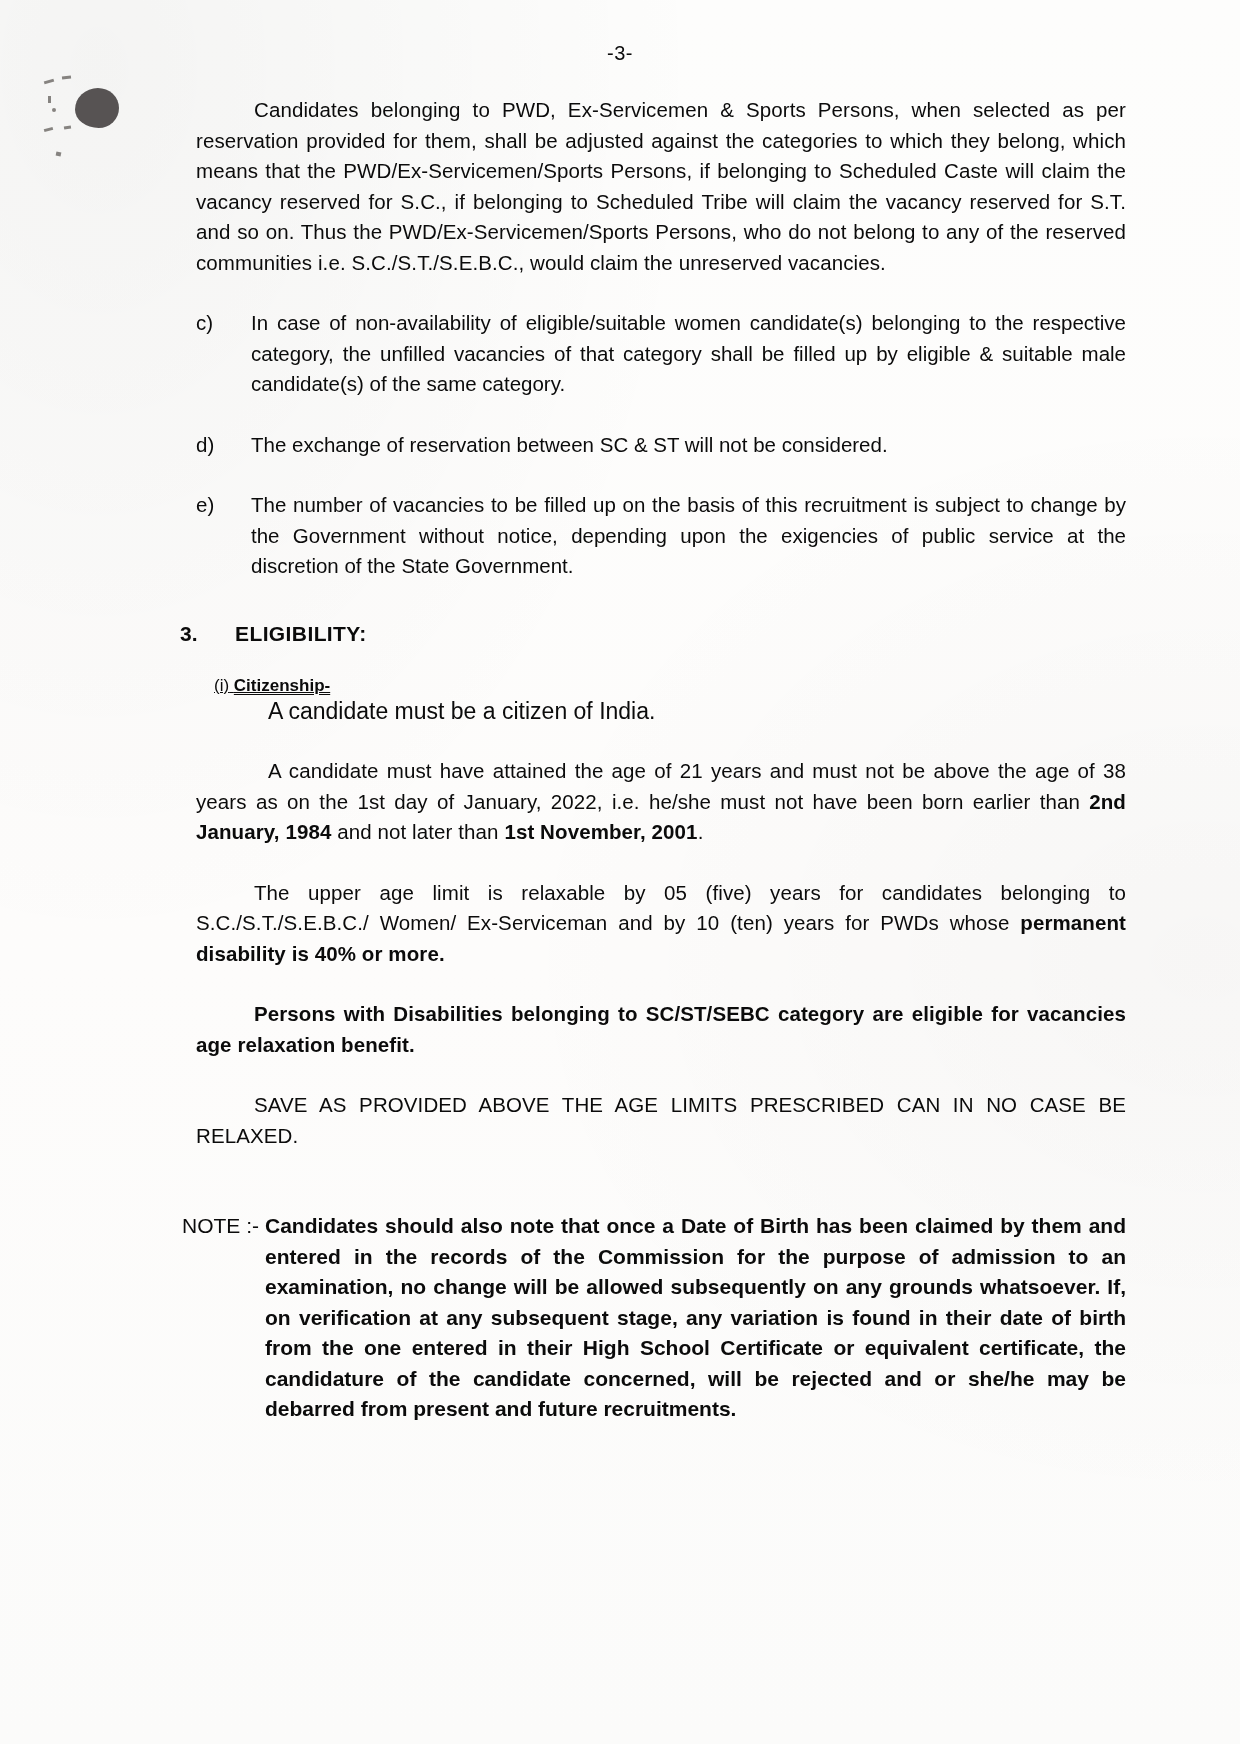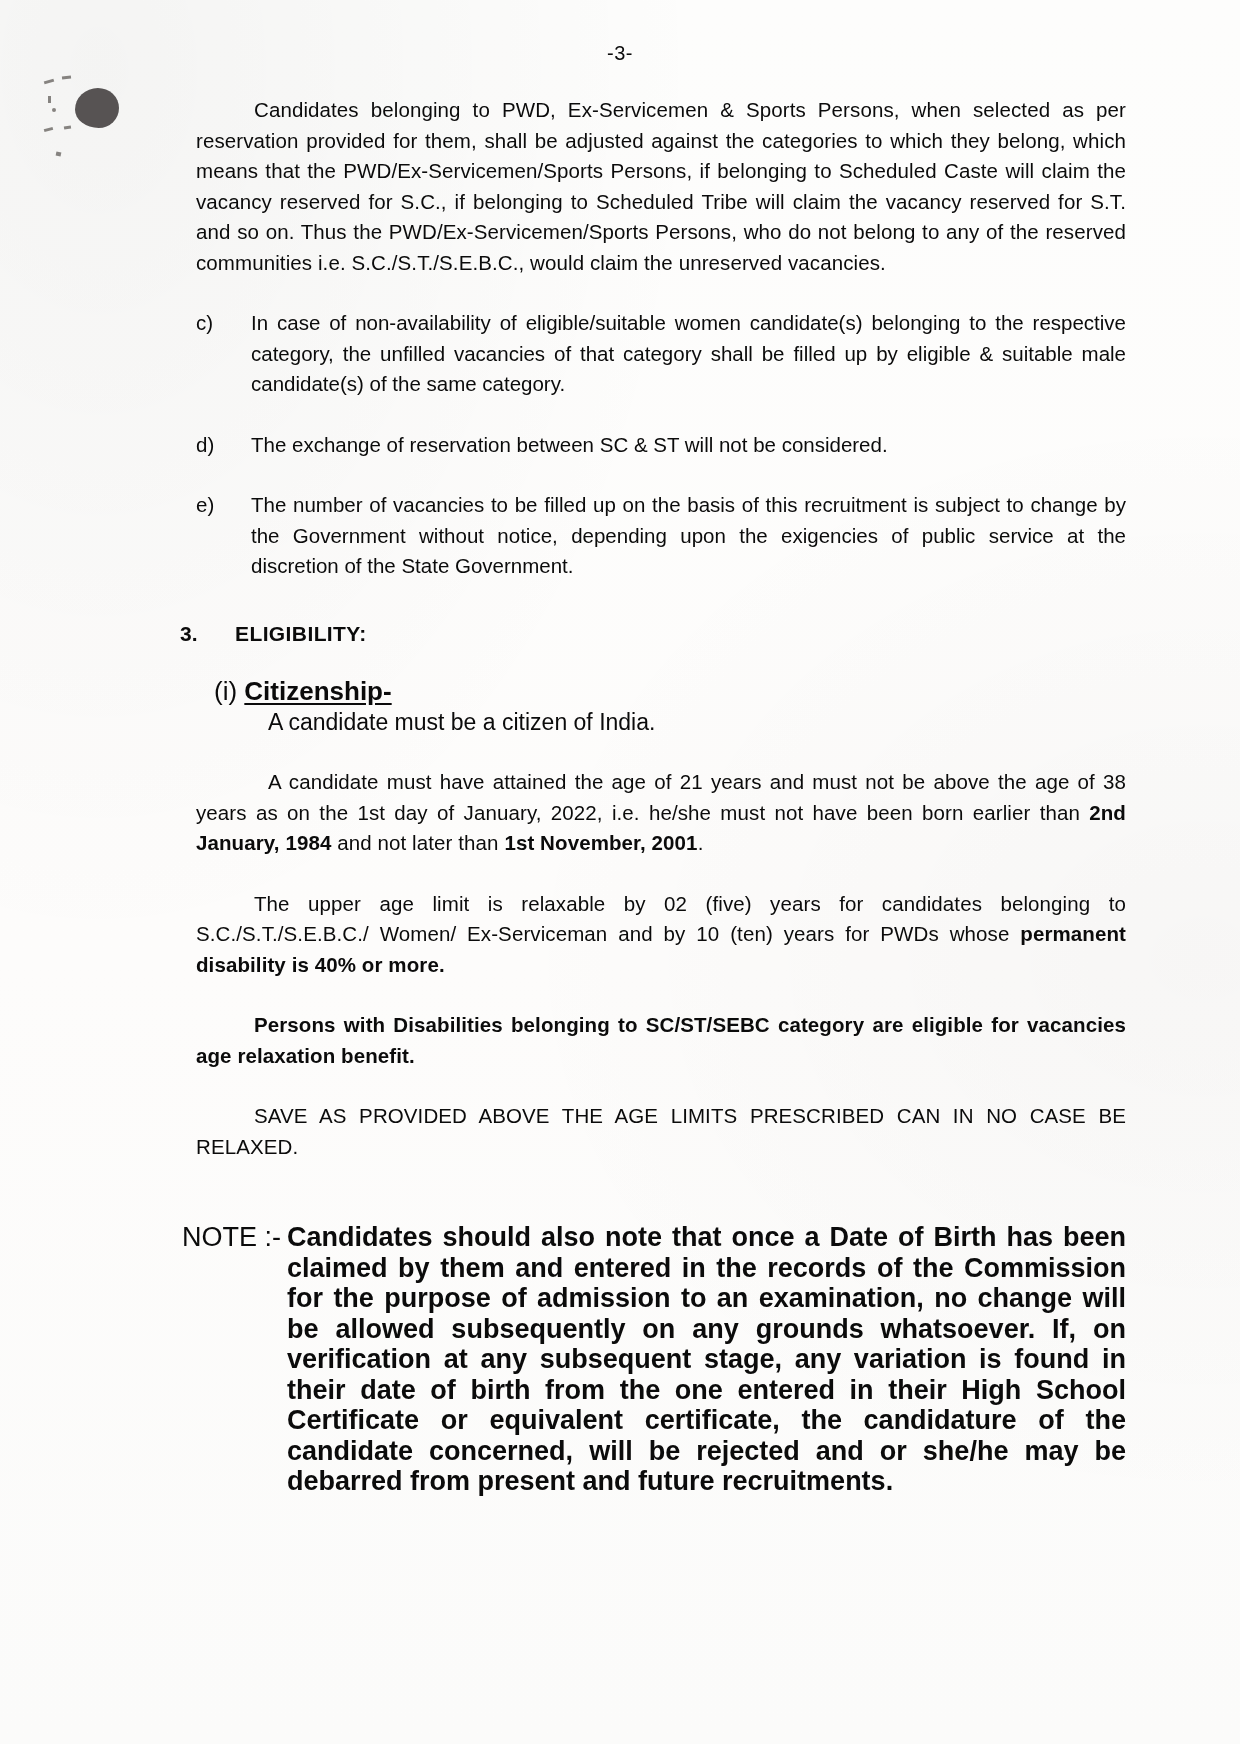--- a/index.html
+++ b/index.html
@@ -109,22 +109,23 @@
     align-items: baseline;
     font-size: 21px;
     font-weight: bold;
     margin-left: -16px;
   }
   .section-num { flex: 0 0 55px; }
   .section-title { letter-spacing: 0.4px; }
 
   
   .sub-head {
-    font-size: 26px;
+    font-size: 17px;
     margin-left: 18px;
+    text-decoration: underline;
   }
   .sub-head .roman { font-weight: normal; }
   .sub-head .u {
     font-weight: bold;
     text-decoration: underline;
     text-underline-offset: 3px;
   }
 
   .sub-body {
     font-size: 23px;
@@ -132,21 +133,21 @@
     text-align: justify;
   }
   .sub-body-indent { text-indent: 72px; }
 
   b, .b { font-weight: bold; }
 
   
   .note-block {
     display: flex;
     align-items: flex-start;
-    font-size: 27px;
+    font-size: 21px;
     line-height: 30.5px;
     justify-content: center;
   }
   .note-label {
     flex: 0 0 auto;
     padding-right: 6px;
     white-space: nowrap;
   }
   .note-body {
     flex: 1 1 auto;
@@ -219,21 +220,21 @@
       <div class="gap-md"></div>
 
 
       <p class="para sub-body-indent" style="text-indent:72px;">
         <span>A candidate must have attained the age of 21 years and must not be above the age of  38 years as on the 1st day of January, 2022, i.e. he/she must not have been born earlier than </span><b>2nd January, 1984</b><span> and not later than </span><b>1st November, 2001</b><span>.</span>
       </p>
 
       <div class="gap-md"></div>
 
       <p class="para" style="text-indent:58px;">
-        <span>The upper age limit is relaxable by 02 (five) years for candidates belonging to S.C./S.T./S.E.B.C./ Women/ Ex-Serviceman and by 10 (ten) years for PWDs whose </span><b>permanent disability is 40% or more.</b>
+        <span>The upper age limit is relaxable by 05 (five) years for candidates belonging to S.C./S.T./S.E.B.C./ Women/ Ex-Serviceman and by 10 (ten) years for PWDs whose </span><b>permanent disability is 40% or more.</b>
       </p>
 
       <div class="gap-md"></div>
 
       <p class="para b" style="text-indent:58px;">Persons with Disabilities belonging to SC/ST/SEBC category are eligible for vacancies age relaxation benefit.</p>
 
       <div class="gap-md"></div>
 
       <p class="para" style="text-indent:58px;">SAVE AS PROVIDED ABOVE THE AGE LIMITS PRESCRIBED CAN IN NO CASE BE RELAXED.</p>
 

